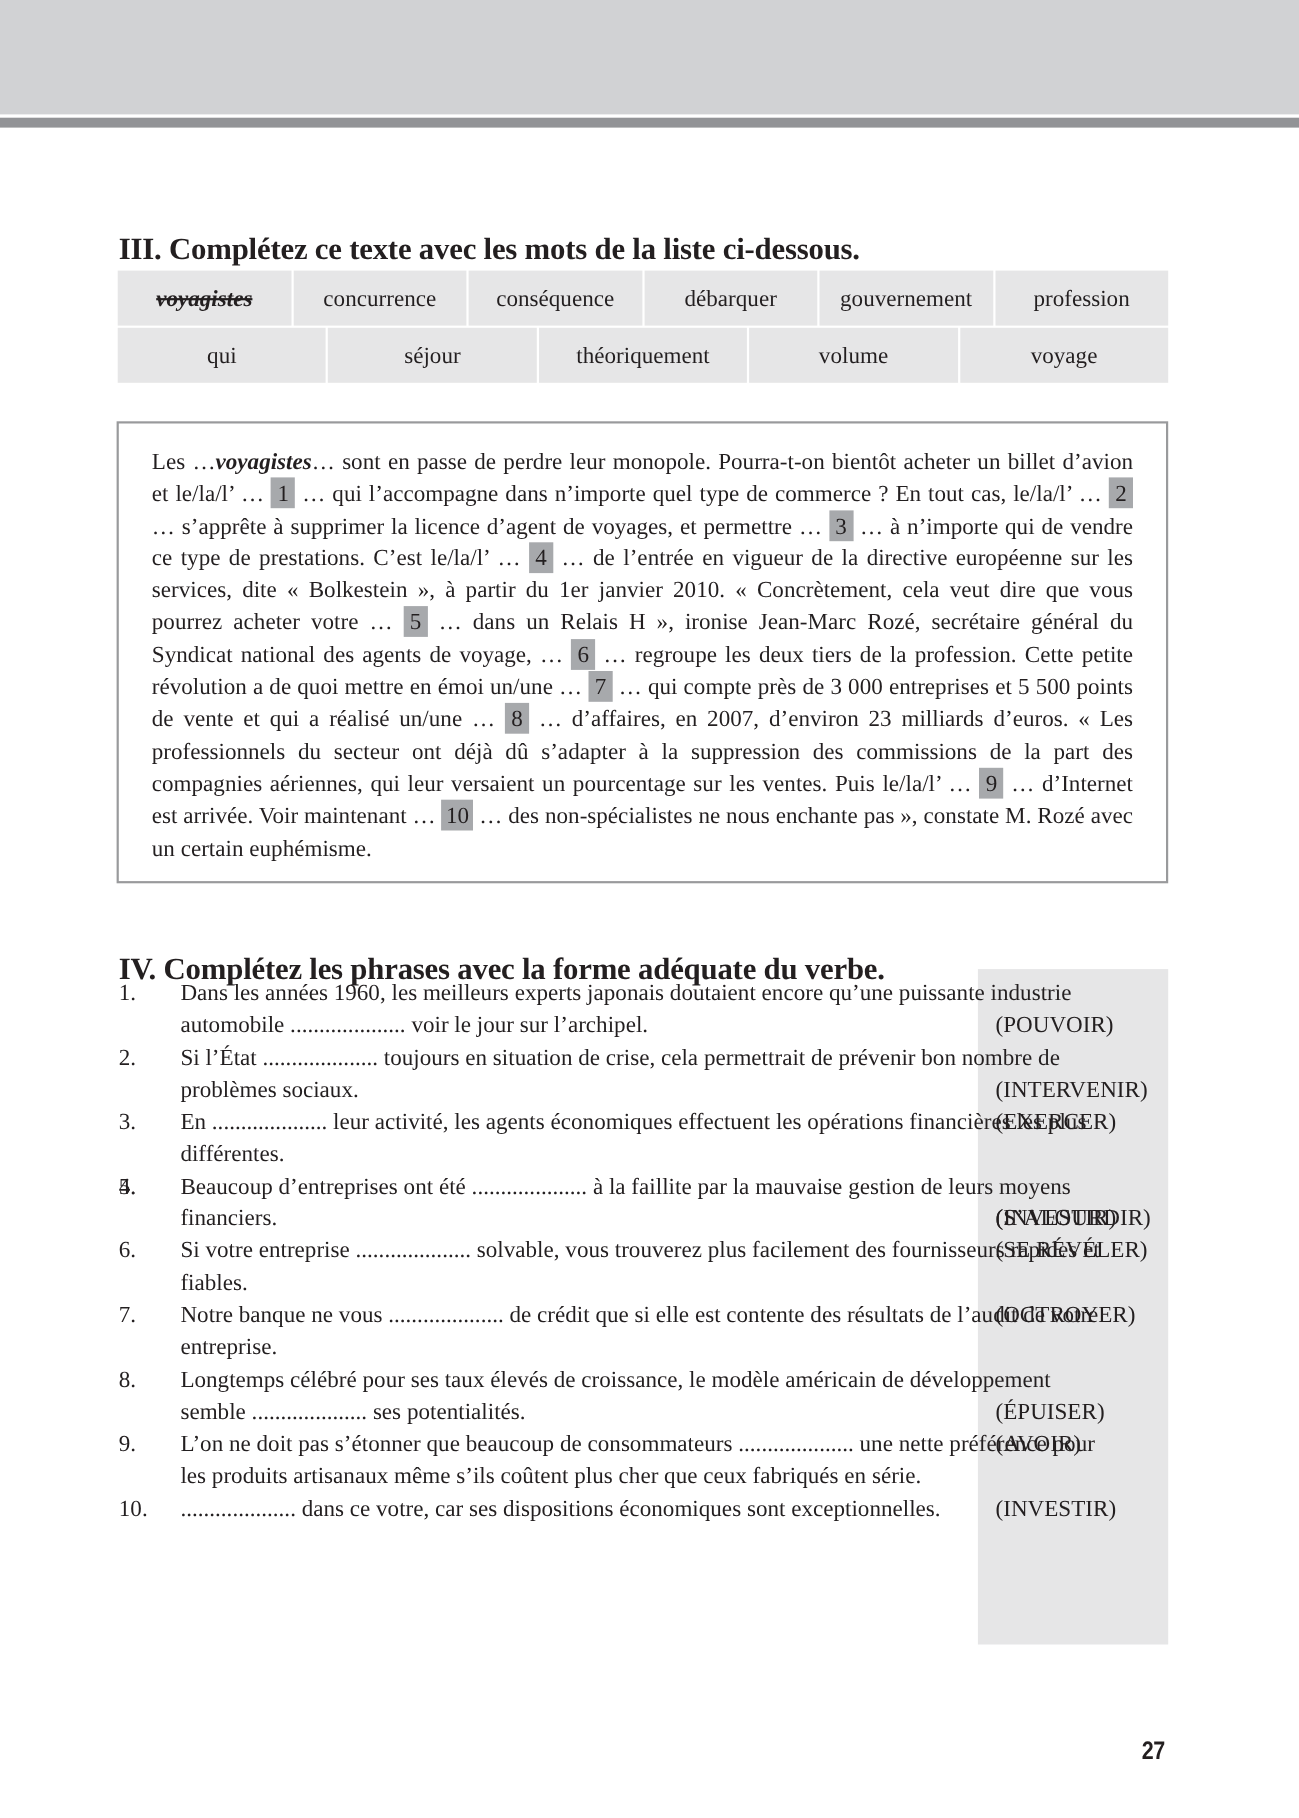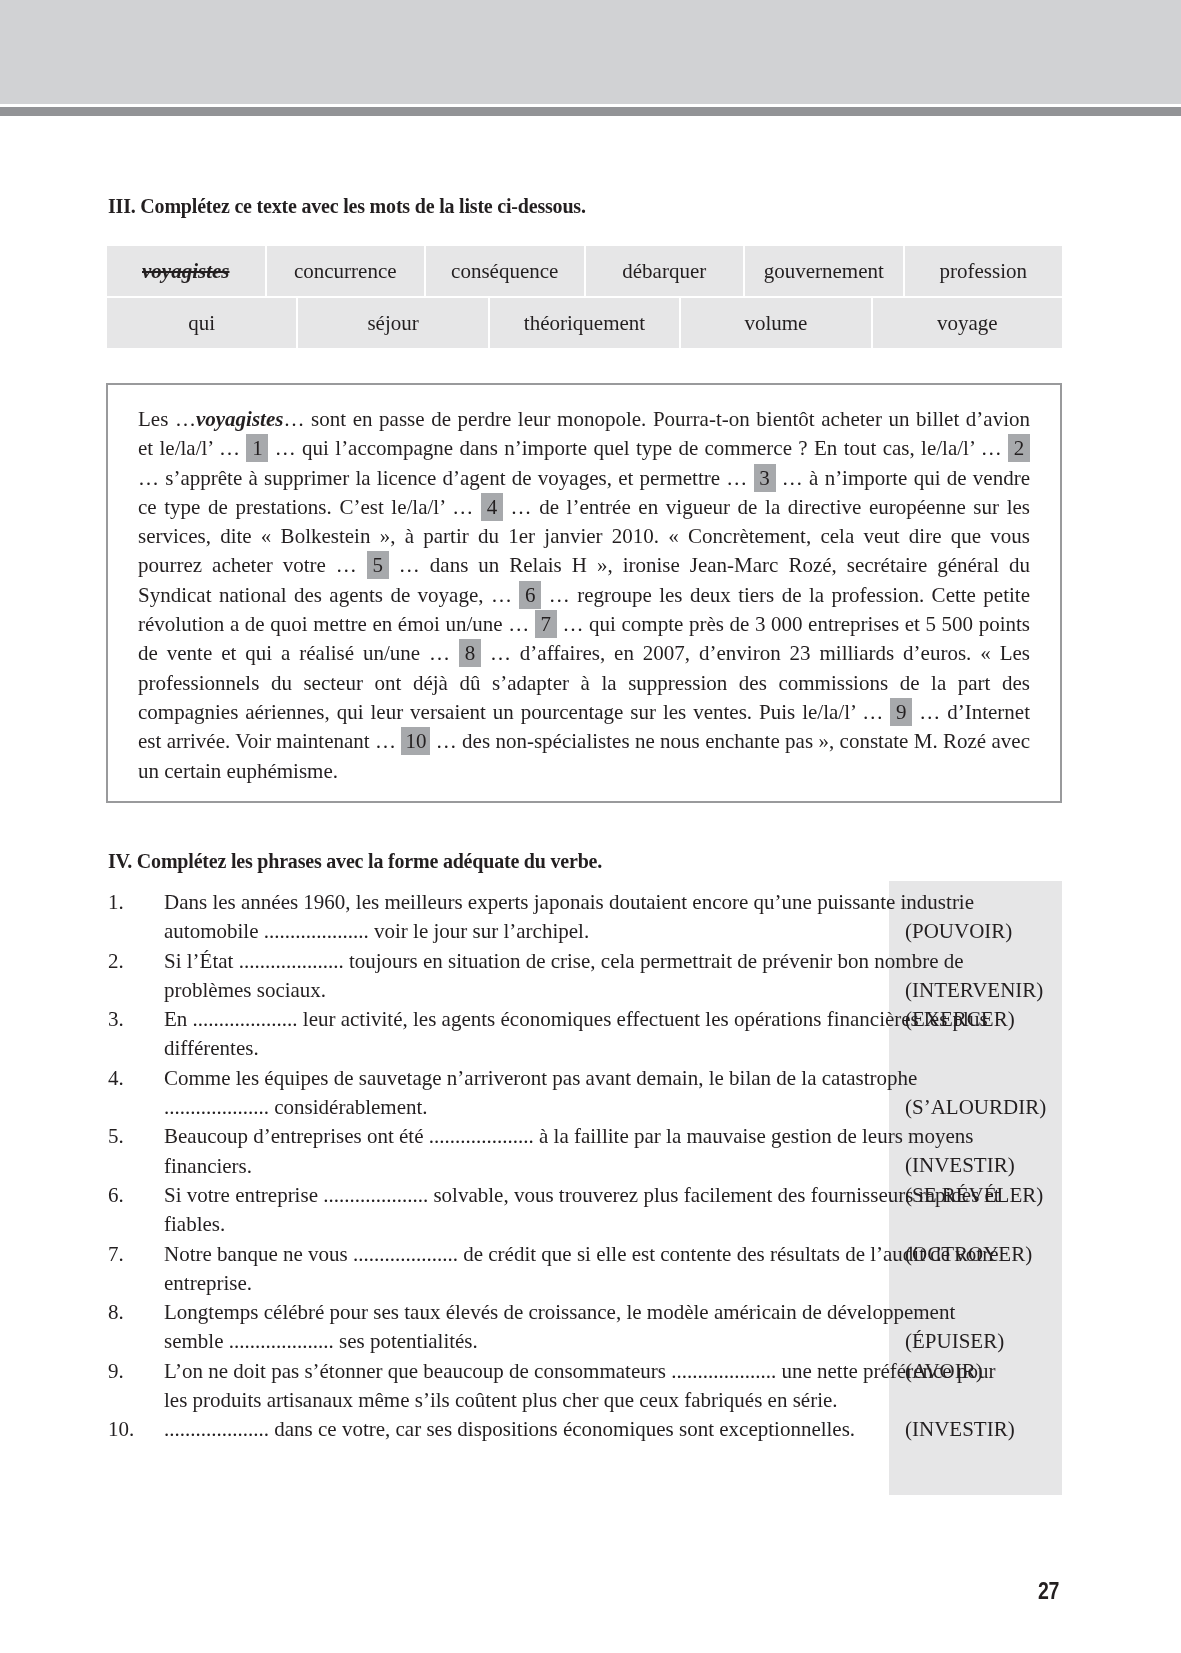--- a/index.html
+++ b/index.html
@@ -2,21 +2,21 @@
 <html><head>
 <meta charset="utf-8">
 <style>
   * { box-sizing: border-box; margin: 0; padding: 0; }
   html, body { width: 1181px; height: 1653px; background: #ffffff; }
   body { position: relative; font-family: "Liberation Serif", "DejaVu Serif", serif; color: #231f20; overflow: hidden; }
 
   .header-band { position: absolute; left: 0; top: 0; width: 1181px; height: 104px; background: #d1d2d4; }
   .header-rule { position: absolute; left: 0; top: 107px; width: 1181px; height: 9px; background: #929396; }
 
-  .section-title { position: absolute; left: 108px; font-weight: bold; font-size: 20px; letter-spacing: -0.2px; }
+  .section-title { position: absolute; left: 108px; font-weight: bold; font-size: 28px; letter-spacing: -0.2px; margin-top: 16px; }
   #sec3-title { top: 195px; }
   #sec4-title { top: 850px; text-align: right; }
 
   .wordbank { position: absolute; left: 107px; top: 246px; width: 955px; }
   .wb-row { display: flex; height: 50px; margin-bottom: 2px; }
   .wb-cell { flex: 1; background: #e6e6e7; margin-right: 2px; display: flex; align-items: center; justify-content: center; font-size: 21px; }
   .wb-cell:last-child { margin-right: 0; }
   .wb-cell.used { font-style: italic; font-weight: bold; text-decoration: line-through; }
 
   .textbox { position: absolute; left: 106px; top: 383px; width: 956px; height: 420px; border: 2px solid #999a9c; padding: 20px 30px 0 30px; }
@@ -78,21 +78,20 @@
     <span class="ex-text">Si l’État .................... toujours en situation de crise, cela permettrait de prévenir bon nombre de problèmes sociaux.</span>
     <span class="ex-verb" style="top:29px">(INTERVENIR)</span>
   </div>
   <div class="ex-item">
     <span class="ex-num">3.</span>
     <span class="ex-text">En .................... leur activité, les agents économiques effectuent les opérations financières les plus différentes.</span>
     <span class="ex-verb" style="top:0">(EXERCER)</span>
   </div>
   <div class="ex-item">
     <span class="ex-num">4.</span>
-    <span class="ex-text">Comme les équipes de sauvetage n’arriveront pas avant demain, le bilan de la catastrophe .................... considérablement.</span>
     <span class="ex-verb" style="top:29px">(S’ALOURDIR)</span>
   </div>
   <div class="ex-item">
     <span class="ex-num">5.</span>
     <span class="ex-text">Beaucoup d’entreprises ont été .................... à la faillite par la mauvaise gestion de leurs moyens financiers.</span>
     <span class="ex-verb" style="top:29px">(INVESTIR)</span>
   </div>
   <div class="ex-item">
     <span class="ex-num">6.</span>
     <span class="ex-text">Si votre entreprise .................... solvable, vous trouverez plus facilement des fournisseurs rapides et fiables.</span>

